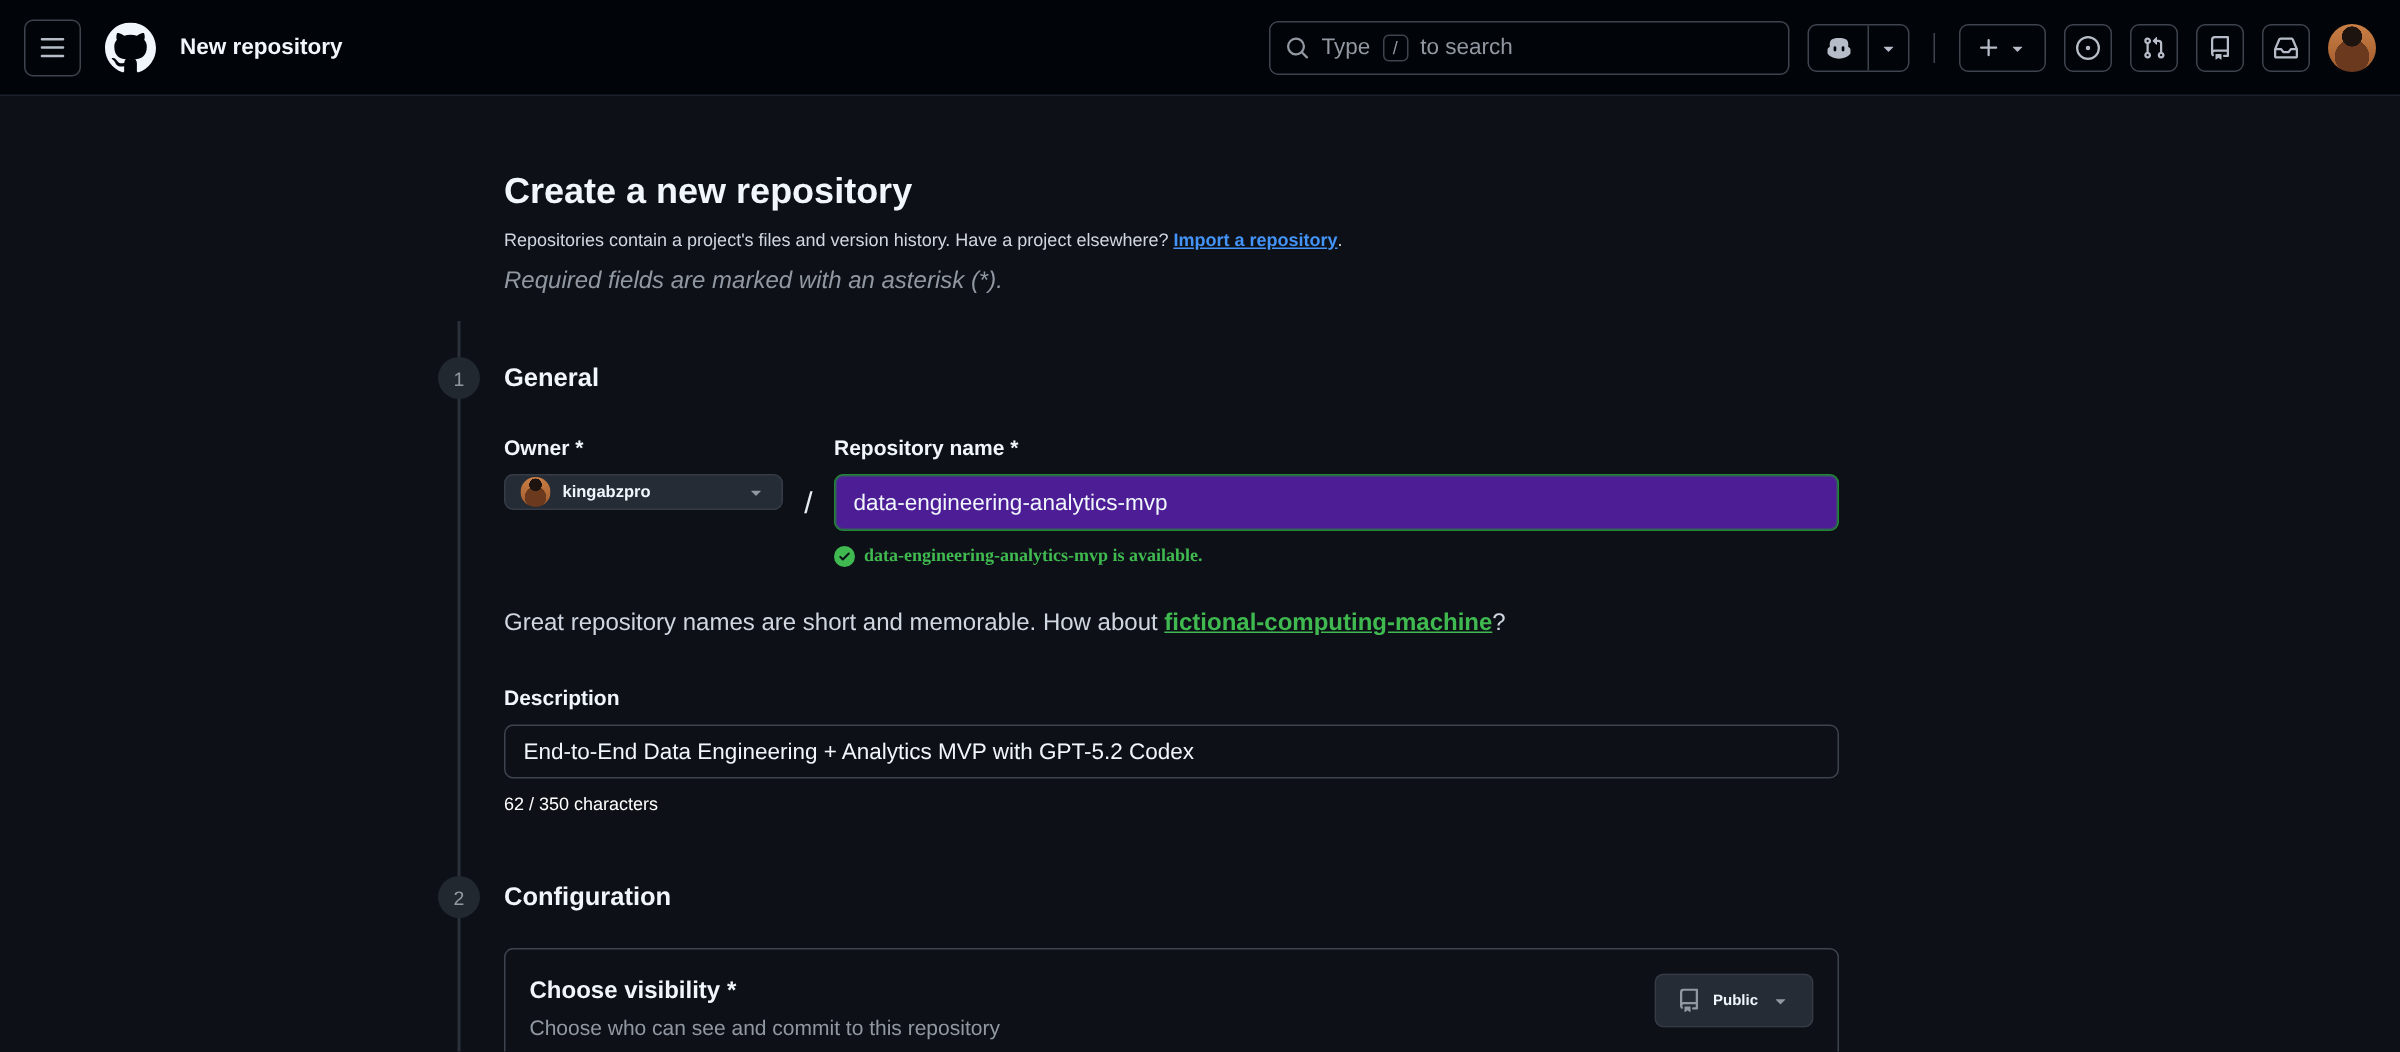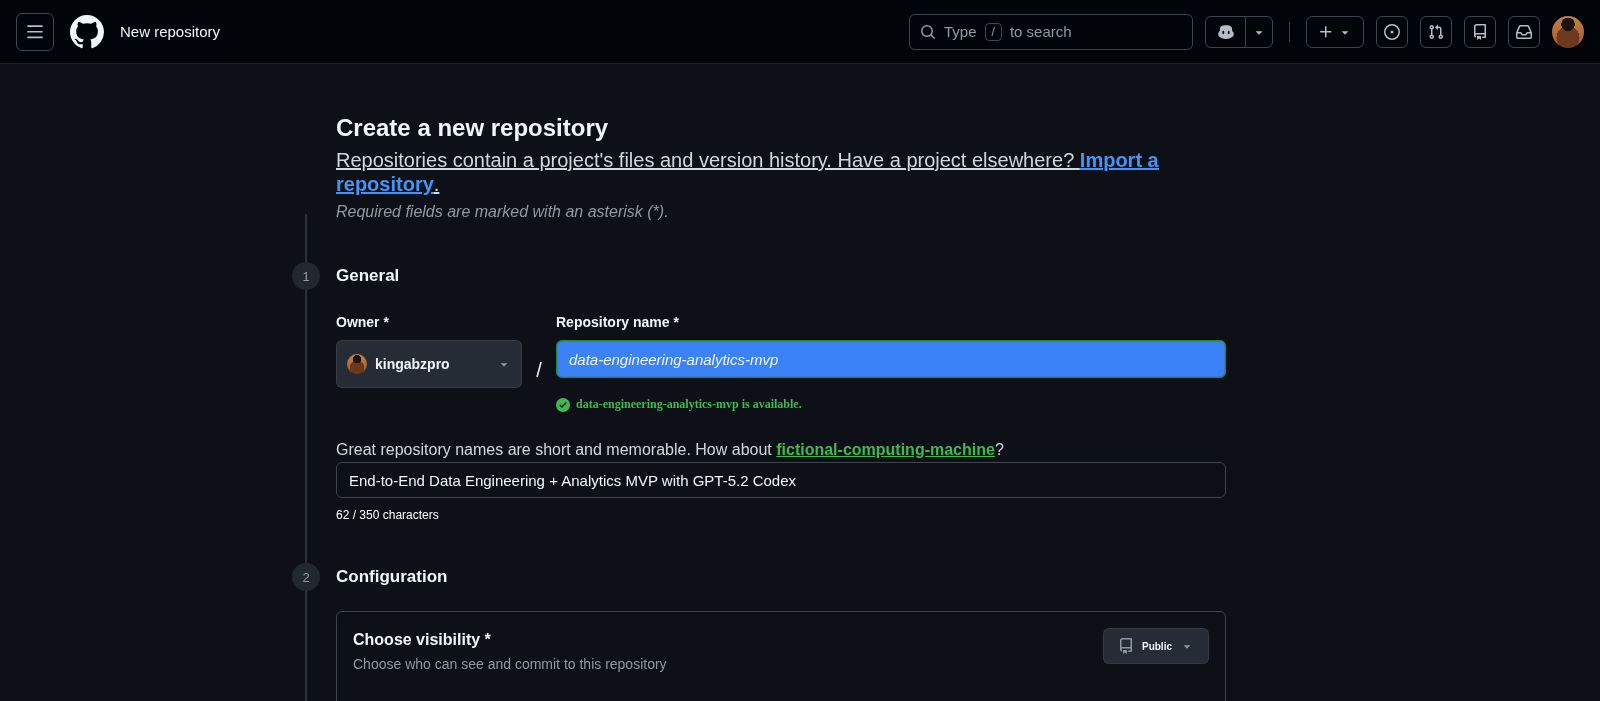--- a/index.html
+++ b/index.html
@@ -27,24 +27,24 @@
     border: 1px solid #3d444d;
     border-radius: 6px;
     color: #b7bdc8;
     display: flex;
     align-items: center;
     justify-content: center;
     cursor: pointer;
   }
   .hamburger { width: 38px; height: 38px; }
   .gh-logo { color: #f0f6fc; }
-  .header-title { font-size: 15px; font-weight: 400; color: #f0f6fc; }
+  .header-title { font-size: 15px; font-weight: 700; color: #f0f6fc; }
   .header-right { margin-left: auto; display: flex; align-items: center; gap: 12px; }
   .search-box {
-    width: 284px; height: 36px;
+    width: 347px; height: 36px;
     border: 1px solid #3d444d;
     border-radius: 6px;
     display: flex; align-items: center;
     padding: 0 10px; gap: 8px;
     color: #9198a1; font-size: 15px;
     cursor: text;
   }
   .search-box kbd {
     border: 1px solid #3d444d;
     border-radius: 4px;
@@ -82,75 +82,74 @@
   }
   .steps-rail {
     position: absolute;
     left: -31px;
     top: 150px;
     bottom: -40px;
     width: 2px;
     background: #2a313a;
   }
   h1.page-title { font-size: 24px; font-weight: 700; line-height: 32px; }
-  .intro { margin-top: 4px; font-size: 20px; line-height: 24px; color: #d1d7e0; text-decoration: underline; }
+  .intro { margin-top: 4px; font-size: 12px; line-height: 24px; color: #d1d7e0; }
   .intro a { color: #4493f8; text-decoration: underline; font-weight: 600; }
   .required-note { margin-top: 4px; font-size: 16px; line-height: 24px; color: #9198a1; font-style: italic; }
 
   .step-heading { position: relative; display: flex; align-items: center; height: 28px; }
   .step-heading .circle {
     position: absolute; left: -44px; top: 0;
     width: 28px; height: 28px; border-radius: 50%;
     background: #212830; color: #9198a1;
     font-size: 13px;
     display: flex; align-items: center; justify-content: center;
     z-index: 1;
   }
   .step-heading h2 { font-size: 17px; font-weight: 700; }
   .section-general .step-heading { margin-top: 38px; }
   .section-config .step-heading { margin-top: 41px; }
 
   .form-row { display: flex; margin-top: 22px; }
   .field-label { font-weight: 700; font-size: 14px; line-height: 20px; margin-bottom: 8px; display: block; }
   .owner-col { width: 186px; }
   .owner-btn {
-    width: 186px; height: 48px;
+    width: 186px; height: 24px;
     background: #262c36;
     border: 1px solid rgba(240,246,252,0.08);
     border-radius: 6px;
     display: flex; align-items: center;
     padding: 0 10px; gap: 8px;
-    color: #f0f6fc; font-weight: 700; font-size: 14px;
+    color: #f0f6fc; font-weight: 700; font-size: 11px;
     cursor: pointer;
   }
   .owner-btn .mini-avatar {
     width: 20px; height: 20px; border-radius: 50%;
     background:
       radial-gradient(circle at 50% 26%, #1d1410 0 23%, rgba(0,0,0,0) 24%),
       radial-gradient(circle at 50% 68%, #6b3a1e 0 42%, rgba(0,0,0,0) 43%),
       linear-gradient(#c97f45, #a05a2c);
   }
   .owner-btn .caret { margin-left: auto; color: #9198a1; }
   .slash-sep {
     width: 34px; align-self: flex-end;
     height: 36px; display: flex; align-items: center; justify-content: center;
     font-size: 20px; color: #e6edf3;
   }
   .repo-col { flex: 1; }
   .repo-name-input {
     width: 100%; height: 38px;
-    background: #3b82f6;
+    background: #4c1d95;
     border: 1px solid #238636;
     border-radius: 6px;
     outline: 2px solid rgba(35,134,54,0.35);
     outline-offset: -2px;
     color: #f0f6fc; font-size: 15px;
     padding: 0 12px;
     font-family: "Liberation Sans", sans-serif;
-    font-style: italic;
   }
   .availability {
     margin-top: 9px; margin-left: 220px;
     display: flex; align-items: center; gap: 6px;
     color: #3fb950; font-size: 12px; font-weight: 700; font-family: Liberation Serif, serif;
   }
   .suggestion { margin-top: 26px; font-size: 16px; line-height: 24px; color: #d1d7e0; }
   .suggestion a { color: #3fb950; font-weight: 700; }
 
   .desc-label { margin-top: 27px; }
@@ -327,20 +326,21 @@
         <span>
           <svg width="14" height="14" viewBox="0 0 16 16" fill="currentColor">
               <path d="M8 16A8 8 0 1 1 8 0a8 8 0 0 1 0 16Zm3.78-9.72a.751.751 0 0 0-.018-1.042.751.751 0 0 0-1.042-.018L6.75 9.19 5.28 7.72a.751.751 0 0 0-1.042.018.751.751 0 0 0-.018 1.042l2 2a.75.75 0 0 0 1.06 0Z"></path>
             </svg>
         </span>
         <span>data-engineering-analytics-mvp is available.</span>
       </div>
 
       <p class="suggestion"><span>Great repository names are short and memorable. How about </span><a href="#">fictional-computing-machine</a><span>?</span></p>
 
+      <label class="field-label desc-label">Description</label>
       <input class="desc-input" type="text" value="End-to-End Data Engineering + Analytics MVP with GPT-5.2 Codex" style="">
       <div class="char-count">62 / 350 characters</div>
     </section>
 
     <section class="section-config">
       <div class="step-heading">
         <span class="circle">2</span>
         <h2>Configuration</h2>
       </div>
 

